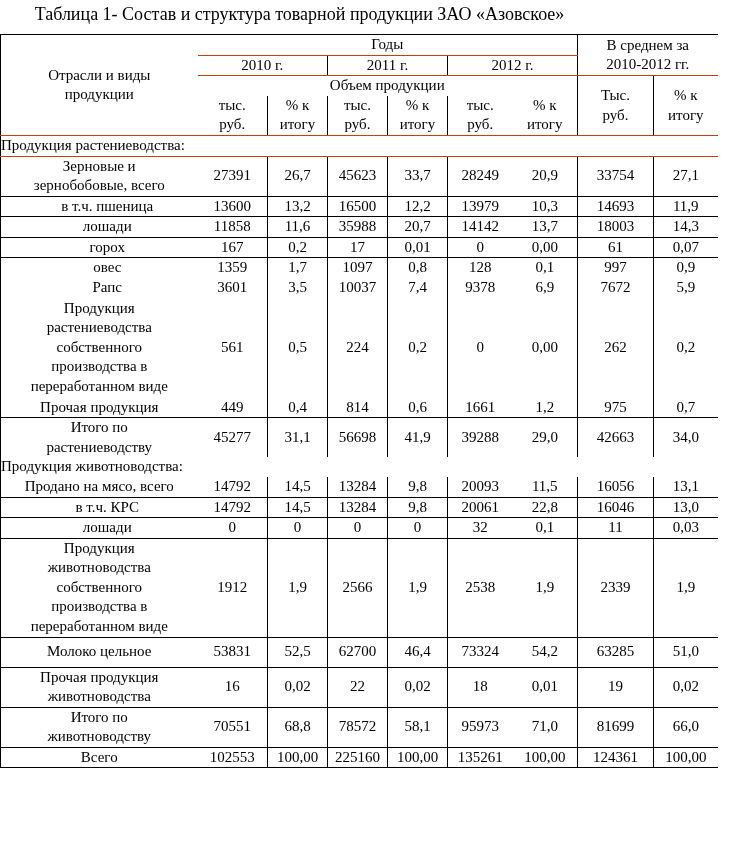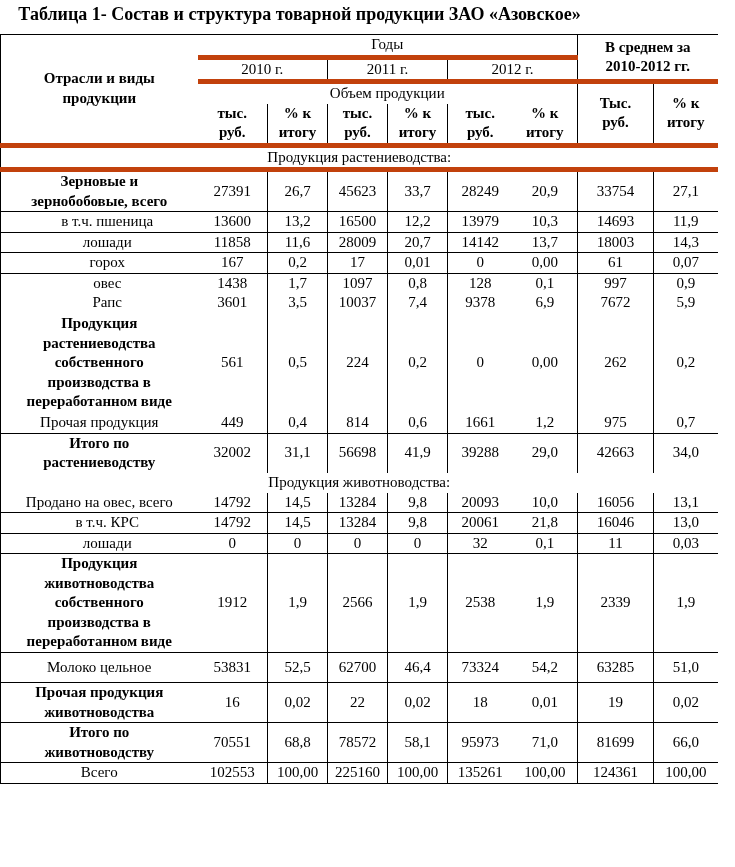--- a/index.html
+++ b/index.html
@@ -1,36 +1,36 @@
 <!DOCTYPE html>
 <html><head>
   <meta charset="utf-8">
   <style>
     html, body { margin: 0; padding: 0; background: #ffffff; }
     body { width: 735px; height: 867px; position: relative; overflow: hidden;
            font-family: "Liberation Serif", serif; color: #000; }
     .title { position: absolute; left: 0; top: 3px; width: 599px; text-align: center;
-             font-weight: bold; font-size: 18px; line-height: 22px; }
+             font-weight: normal; font-size: 18px; line-height: 22px; }
     table.tbl { position: absolute; left: 0; top: 34px; width: 717px;
                 border-collapse: collapse; table-layout: fixed;
                 border-top: 1px solid #000; border-left: 1px solid #000;
                 font-size: 15px; }
     table.tbl th, table.tbl td { padding: 0; font-weight: normal; text-align: center;
                 vertical-align: middle; line-height: 19.5px; overflow: visible; white-space: nowrap; }
-    .ln { display: block; font-weight: bold; }
+    .ln { display: block; }
     th.top, td.top { vertical-align: top; }
     .bl { border-left: 1px solid #000; }
-    .bb { border-bottom: 5px solid #c2410c; }
+    .bb { border-bottom: 1px solid #c2410c; }
     thead th { line-height: 20px; }
     td.lbl { text-align: left; padding-left: 7px; }
     td.lbl.c { text-align: center; padding-left: 16px; }
     tr.data td:nth-child(3), tr.data td:nth-child(4), tr.data td:nth-child(5),
     tr.data td:nth-child(6), tr.data td:nth-child(8), tr.data td:nth-child(9) { border-left: 1px solid #000; }
     tr.rb td { border-bottom: 1px solid #000; }
-    tr.sec td { text-align: center; }
+    tr.sec td { text-align: left; }
     .h18 { height: 18px; } .h20 { height: 20px; } .h30 { height: 30px; }
     .h38 { height: 38px; } .h39 { height: 39px; } .h40 { height: 40px; }
     .h99 { height: 99px; } .h100 { height: 100px; }
   </style>
 </head>
 <body>
 
 <div class="title">Таблица 1- Состав и структура товарной продукции ЗАО «Азовское»</div>
 
 <table class="tbl">
@@ -130,21 +130,21 @@
       <td>13979</td>
       <td>10,3</td>
       <td>14693</td>
       <td>11,9</td>
     </tr>
 
     <tr class="data rb h20">
       <td class="lbl c">лошади</td>
       <td>11858</td>
       <td>11,6</td>
-      <td>28009</td>
+      <td>35988</td>
       <td>20,7</td>
       <td>14142</td>
       <td>13,7</td>
       <td>18003</td>
       <td>14,3</td>
     </tr>
 
     <tr class="data rb h20">
       <td class="lbl c">горох</td>
       <td>167</td>
@@ -152,21 +152,21 @@
       <td>17</td>
       <td>0,01</td>
       <td>0</td>
       <td>0,00</td>
       <td>61</td>
       <td>0,07</td>
     </tr>
 
     <tr class="data h20">
       <td class="lbl c">овес</td>
-      <td>1438</td>
+      <td>1359</td>
       <td>1,7</td>
       <td>1097</td>
       <td>0,8</td>
       <td>128</td>
       <td>0,1</td>
       <td>997</td>
       <td>0,9</td>
     </tr>
 
     <tr class="data h20">
@@ -209,54 +209,54 @@
       <td>1,2</td>
       <td>975</td>
       <td>0,7</td>
     </tr>
 
     <tr class="data h38">
       <td class="lbl">
           <span class="ln">Итого по</span>
           <span class="ln">растениеводству</span>
         </td>
-      <td>32002</td>
+      <td>45277</td>
       <td>31,1</td>
       <td>56698</td>
       <td>41,9</td>
       <td>39288</td>
       <td>29,0</td>
       <td>42663</td>
       <td>34,0</td>
     </tr>
 
     <tr class="sec h20">
       <td colspan="9">Продукция животноводства:</td>
     </tr>
 
     <tr class="data rb h20">
-      <td class="lbl">Продано на овес, всего</td>
+      <td class="lbl">Продано на мясо, всего</td>
       <td>14792</td>
       <td>14,5</td>
       <td>13284</td>
       <td>9,8</td>
       <td>20093</td>
-      <td>10,0</td>
+      <td>11,5</td>
       <td>16056</td>
       <td>13,1</td>
     </tr>
 
     <tr class="data rb h20">
       <td class="lbl c">в т.ч. КРС</td>
       <td>14792</td>
       <td>14,5</td>
       <td>13284</td>
       <td>9,8</td>
       <td>20061</td>
-      <td>21,8</td>
+      <td>22,8</td>
       <td>16046</td>
       <td>13,0</td>
     </tr>
 
     <tr class="data rb h20">
       <td class="lbl c">лошади</td>
       <td>0</td>
       <td>0</td>
       <td>0</td>
       <td>0</td>

